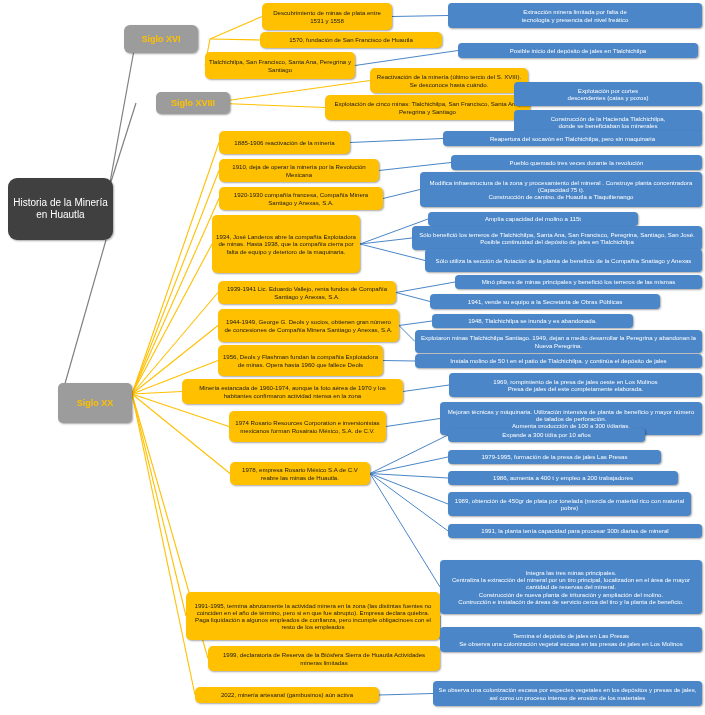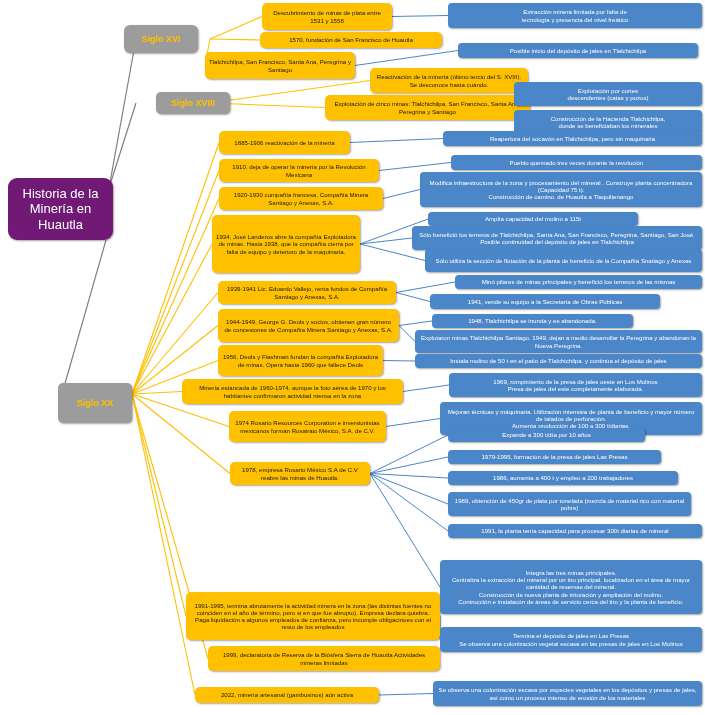--- a/index.html
+++ b/index.html
@@ -4,21 +4,21 @@
 <style>
   html,body{margin:0;padding:0;background:#ffffff;}
   body{width:705px;height:715px;position:relative;overflow:hidden;
        font-family:"Liberation Sans","DejaVu Sans",sans-serif;}
   #canvas{position:absolute;left:0;top:0;width:705px;height:715px;}
   svg.links{position:absolute;left:0;top:0;width:705px;height:715px;overflow:visible;}
   .node{position:absolute;box-sizing:border-box;display:flex;align-items:center;
         justify-content:center;text-align:center;border-radius:5px;
         padding:2px 4px;line-height:1.18;z-index:5;
         box-shadow:1px 1px 2px rgba(0,0,0,0.35);}
-  .root{background:#701a75;color:#ffffff;font-size:13px;border-radius:9px;}
+  .root{background:#404040;color:#ffffff;font-size:10px;border-radius:9px;}
   .century{background:#9C9C9C;color:#FFC000;font-weight:bold;font-size:9px;border-radius:5px;}
   .ev{background:#FFC000;color:#1a1a1a;font-size:6.1px;border-radius:5px;}
   .det{background:#4A86C8;color:#ffffff;font-size:6.1px;border-radius:4px;}
   .nline{display:block;}
 </style>
 </head>
 <body>
 
 <div id="canvas">
   <svg class="links" id="links">

